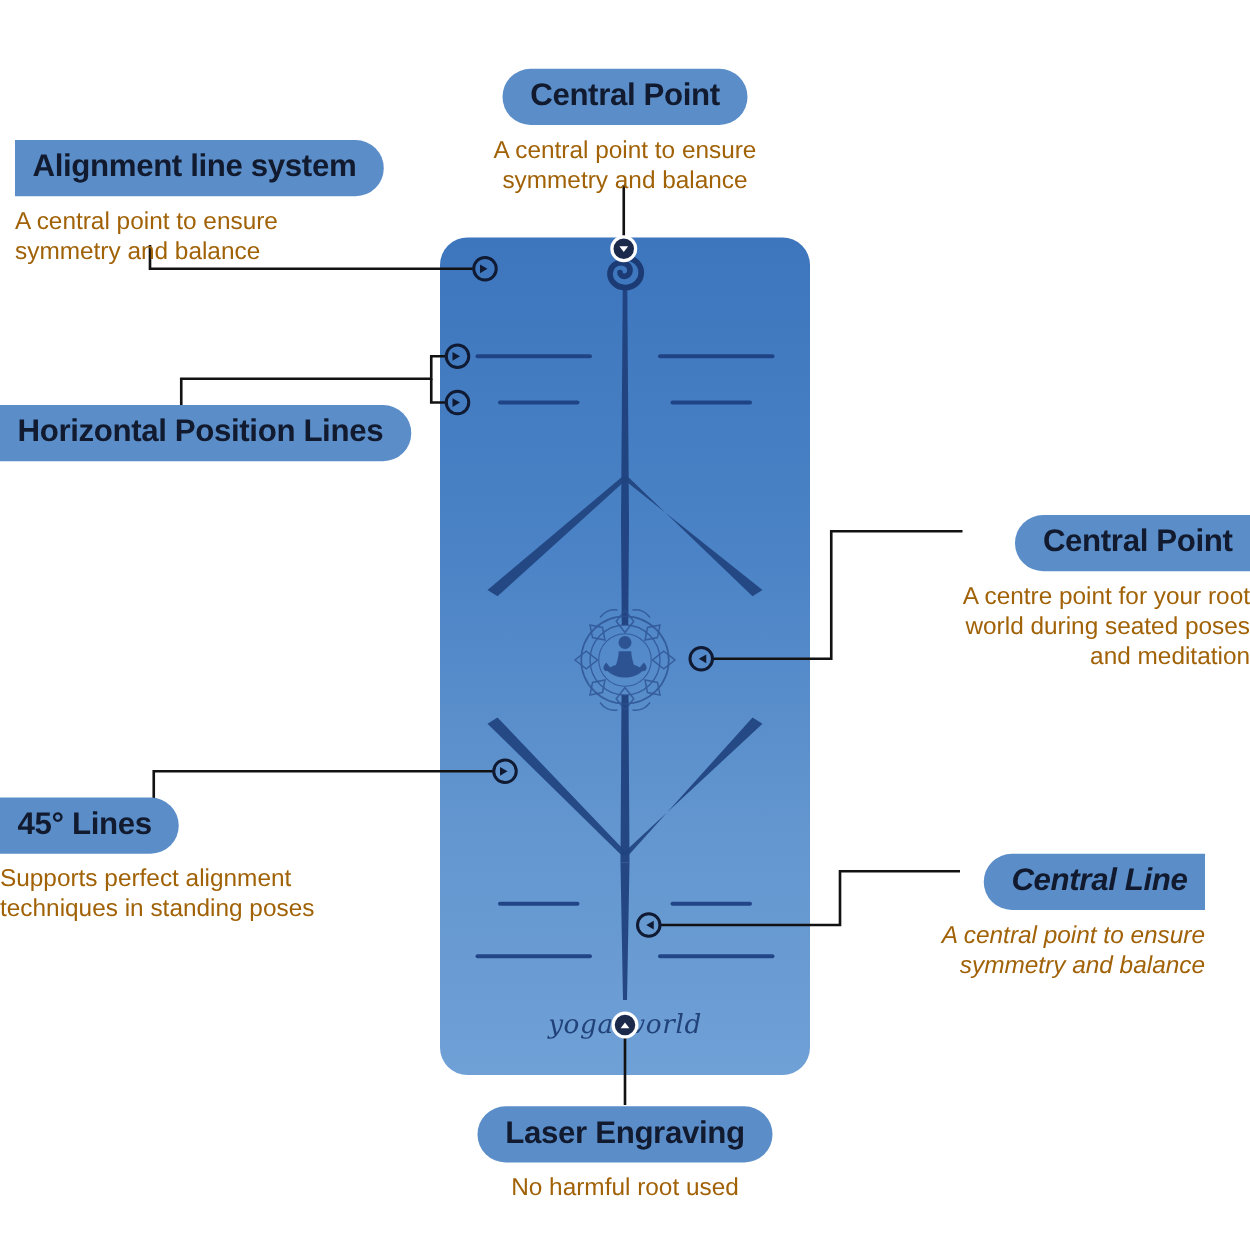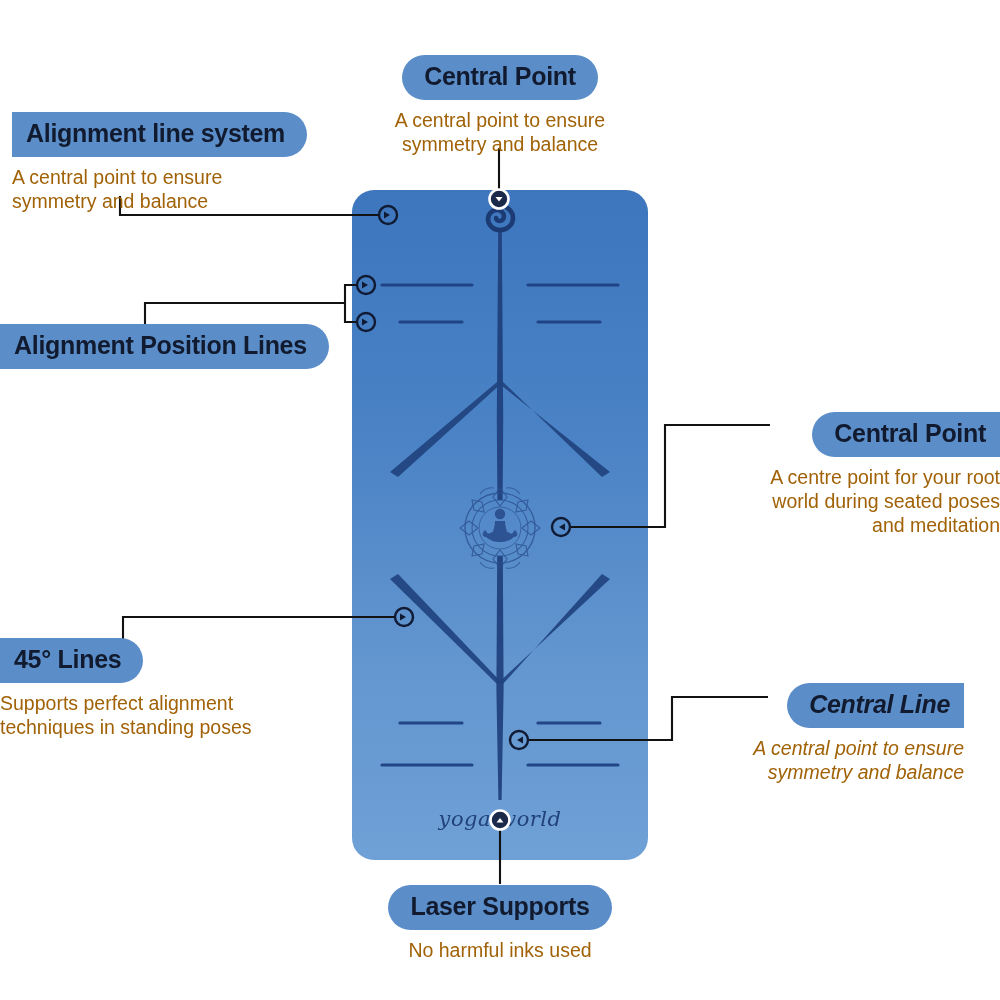--- a/index.html
+++ b/index.html
@@ -209,21 +209,21 @@
 symmetry and balance</div>
   </div>
 
   <div class="callout align-center" id="c-central-top">
     <div class="pill">Central Point</div>
     <div class="desc">A central point to ensure
 symmetry and balance</div>
   </div>
 
   <div class="callout bleed-left align-left" id="c-horizontal">
-    <div class="pill">Alignment Position Lines</div>
+    <div class="pill">Horizontal Position Lines</div>
   </div>
 
   <div class="callout bleed-right align-right" id="c-central-right">
     <div class="pill">Central Point</div>
     <div class="desc">A centre point for your root
 world during seated poses
 and meditation</div>
   </div>
 
   <div class="callout bleed-left align-left" id="c-45">
@@ -232,17 +232,17 @@
 techniques in standing poses</div>
   </div>
 
   <div class="callout bleed-right align-right" id="c-central-line">
     <div class="pill">Central Line</div>
     <div class="desc">A central point to ensure
 symmetry and balance</div>
   </div>
 
   <div class="callout align-center" id="c-laser">
-    <div class="pill">Laser Supports</div>
-    <div class="desc">No harmful inks used</div>
+    <div class="pill">Laser Engraving</div>
+    <div class="desc">No harmful root used</div>
   </div>
 
 </div>
 
 </body></html>

